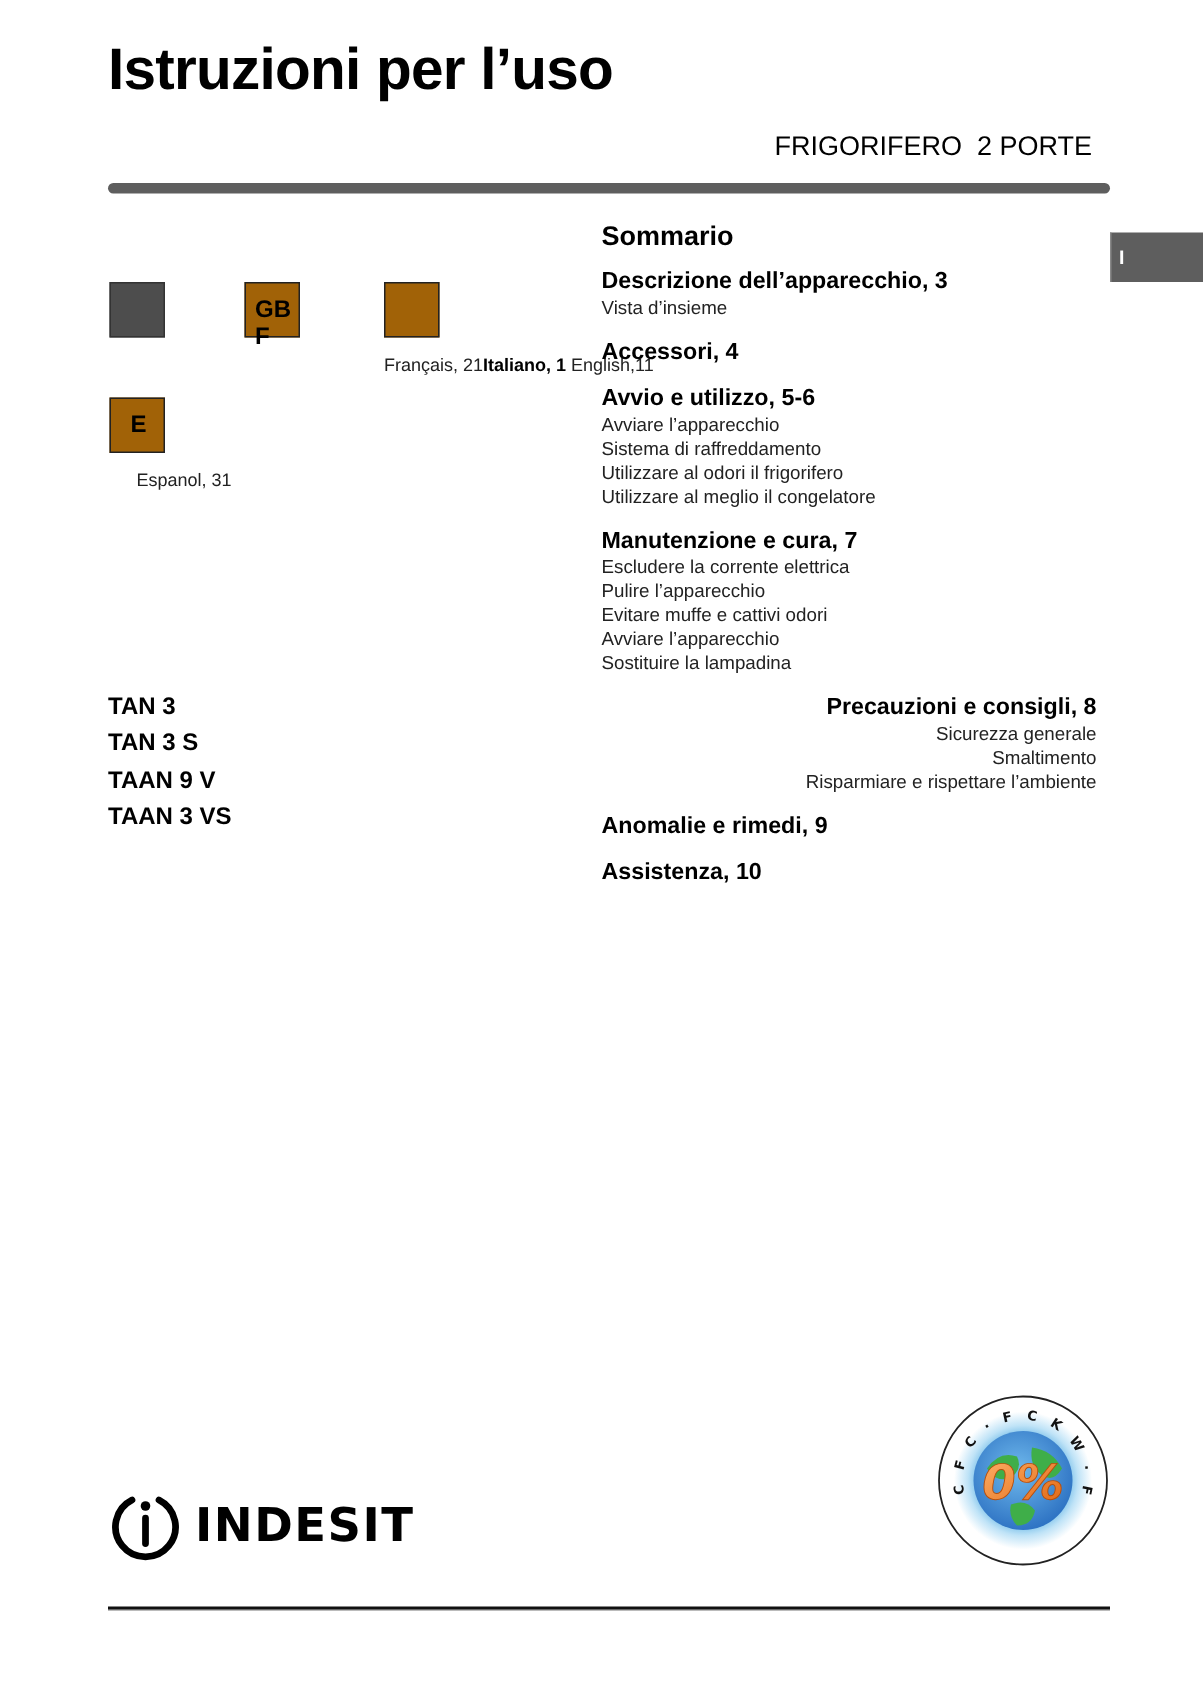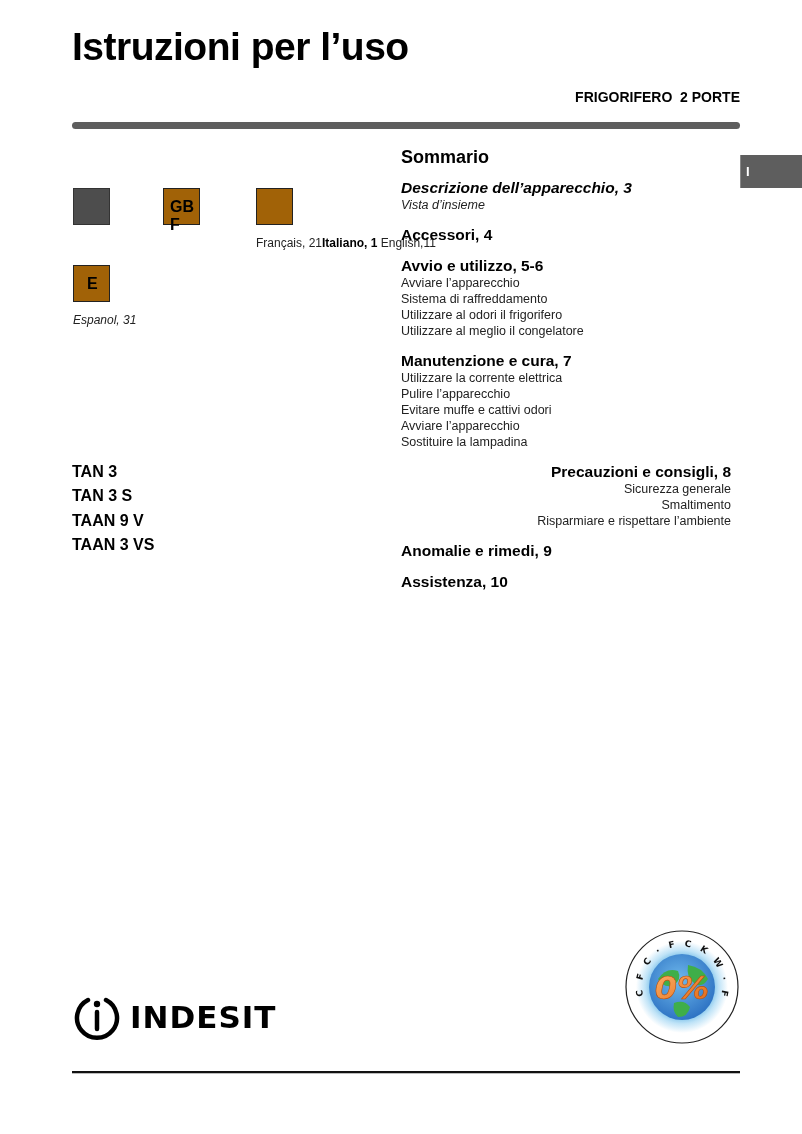--- a/index.html
+++ b/index.html
@@ -1,20 +1,20 @@
 <!DOCTYPE html>
 <html><head>
 <meta charset="utf-8">
 <style>
   html, body { margin: 0; padding: 0; background: #ffffff; }
   body { width: 802px; height: 1134px; position: relative; overflow: hidden;
          font-family: "Liberation Sans", sans-serif; color: #000; }
   .abs { position: absolute; }
   .title { left: 72px; top: 24px; font-size: 39px; font-weight: bold; letter-spacing: -0.5px; line-height: 46px; }
-  .subtitle { right: 62px; top: 86px; font-size: 14px; font-weight: bold; line-height: 22px; white-space: pre; }
+  .subtitle { right: 74px; top: 86px; font-size: 18px; font-weight: normal; line-height: 22px; white-space: pre; }
   .topbar { left: 72px; top: 122px; width: 668px; height: 7px; background: #5e5e5e; border-radius: 4px; }
   .langtab { left: 740px; top: 155px; width: 62px; height: 33px; background: #5e5e5e; border-left: 1px solid #888; }
   .langtab span { position: absolute; left: 5px; top: 9px; color: #fff; font-weight: bold; font-size: 13px; }
   .flagbox { width: 37px; height: 37px; border: 1px solid #222; background: #a16207; box-sizing: border-box; }
   .flagbox.dark { background: #4d4d4d; border-color: #333; }
   .flagbox .code { position: absolute; font-weight: bold; font-size: 16px; }
   .langlabel { font-size: 12px; line-height: 14px; white-space: nowrap; color: #222; }
   .langlabel b { color: #000; }
   .toc { left: 401px; top: 146px; width: 330px; }
   .toc h2 { font-size: 18px; font-weight: bold; margin: 0 0 11px 0; line-height: 22px; }
@@ -44,46 +44,46 @@
   <span class="code" style="left:6px; top:9px;">GB F</span>
 </div>
 <div class="abs flagbox" style="left:256px; top:188px;"></div>
 <div class="abs flagbox" style="left:73px; top:265px;">
   <span class="code" style="left:13px; top:9px;">E</span>
 </div>
 
 <div class="abs langlabel" style="left:256px; top:236px;">
   <span>Français, 21</span><b>Italiano, 1</b><span> English,11</span>
 </div>
-<div class="abs langlabel" style="left:73px; top:313px;font-style:italic;">Espanol, 31</div>
+<div class="abs langlabel" style="left:91px; top:313px;">Espanol, 31</div>
 
 <div class="abs toc">
   <h2>Sommario</h2>
 
 
-  <div class="sec" style="margin-top:-1px;font-style:italic;">
+  <div class="sec" style="margin-top:-1px;">
     <p class="sec-title">Descrizione dell’apparecchio, 3</p>
     <p class="sec-item">Vista d’insieme</p>
   </div>
 
   <div class="sec" style="margin-top:12px;">
     <p class="sec-title">Accessori, 4</p>
   </div>
 
   <div class="sec" style="margin-top:12px;">
     <p class="sec-title">Avvio e utilizzo, 5-6</p>
     <p class="sec-item">Avviare l’apparecchio</p>
     <p class="sec-item">Sistema di raffreddamento</p>
     <p class="sec-item">Utilizzare al odori il frigorifero</p>
     <p class="sec-item">Utilizzare al meglio il congelatore</p>
   </div>
 
   <div class="sec" style="margin-top:12px;">
     <p class="sec-title">Manutenzione e cura, 7</p>
-    <p class="sec-item">Utilizzare la corrente elettrica</p>
+    <p class="sec-item">Escludere la corrente elettrica</p>
     <p class="sec-item">Pulire l’apparecchio</p>
     <p class="sec-item">Evitare muffe e cattivi odori</p>
     <p class="sec-item">Avviare l’apparecchio</p>
     <p class="sec-item">Sostituire la lampadina</p>
   </div>
 
   <div class="sec" style="margin-top:12px;text-align:right;">
     <p class="sec-title">Precauzioni e consigli, 8</p>
     <p class="sec-item">Sicurezza generale</p>
     <p class="sec-item">Smaltimento</p>

